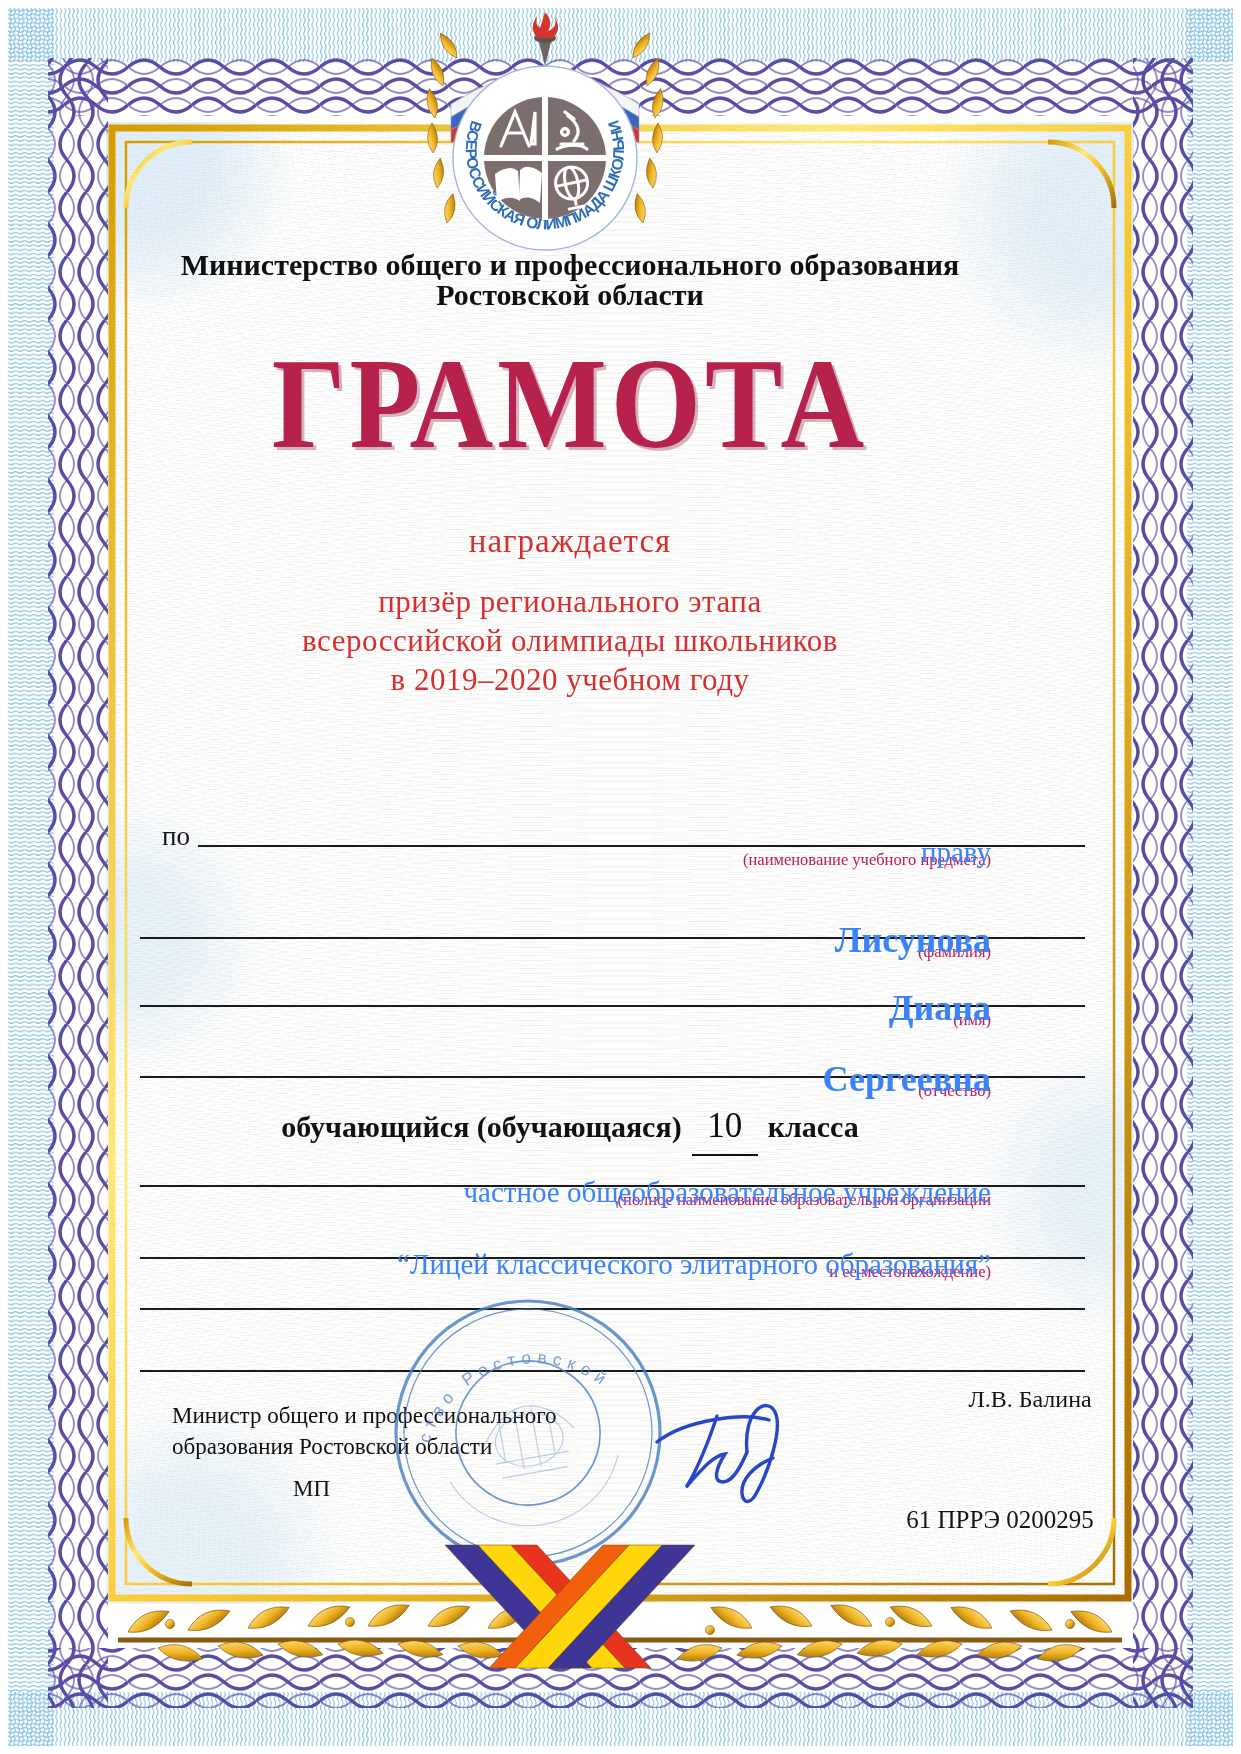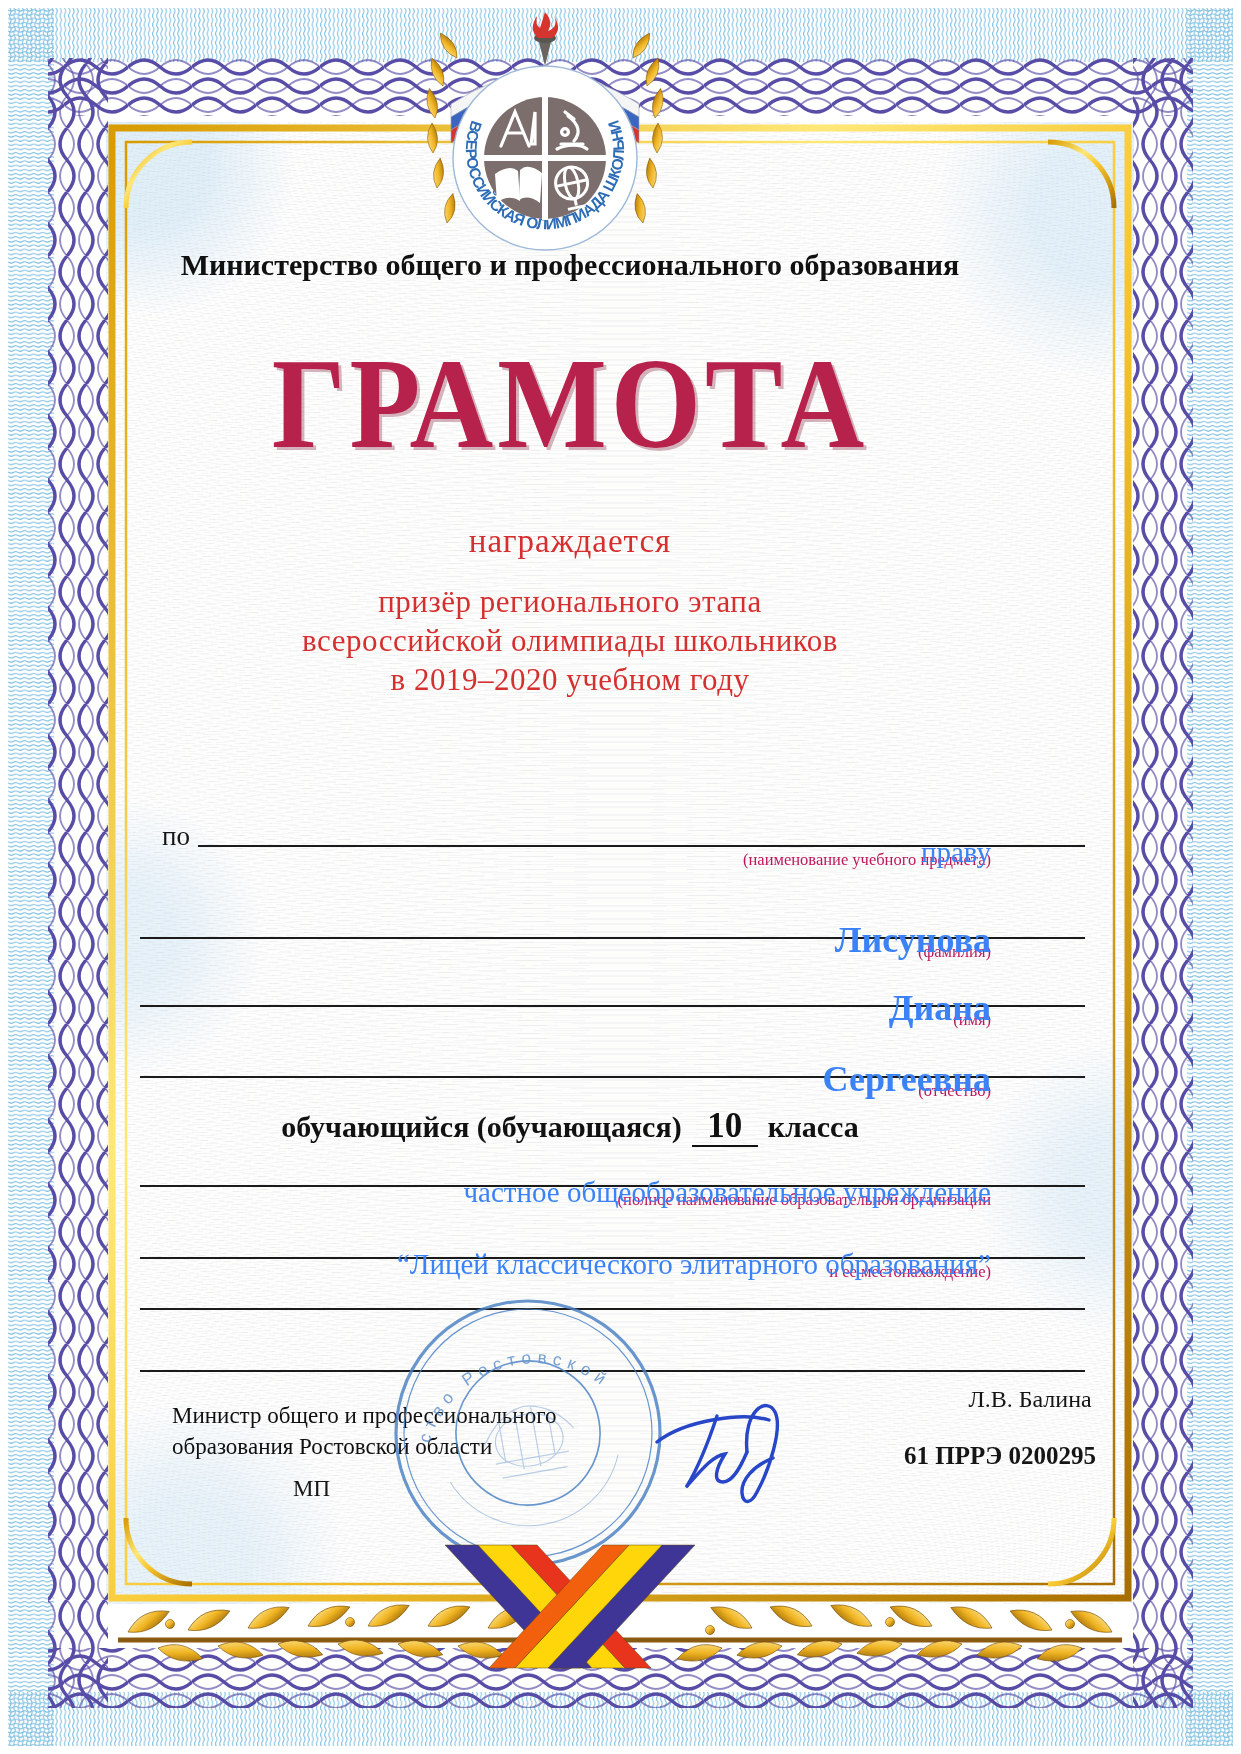--- a/index.html
+++ b/index.html
@@ -29,25 +29,25 @@
   .field-row{position:absolute;left:140px;width:945px;}
   .field-line{height:0;border-bottom:2px solid #1b1b1b;}
   .field-value{position:absolute;left:0;right:0;bottom:1px;text-align:right;padding-right:94px;
     font-size:29px;color:#3b82f6;white-space:nowrap;}
   .field-value.bold{font-weight:bold;font-size:36px;}
   .field-caption{text-align:right;padding-right:94px;font-size:16.5px;color:#be185d;margin-top:3px;}
   .subject-prefix{position:absolute;left:22px;bottom:18px;font-size:27px;}
   .subject-row .field-line{margin-left:58px;}
   .grade-line{left:50px;top:1108px;width:1040px;text-align:center;font-weight:bold;font-size:30px;color:#111;}
   .grade-box{display:inline-block;min-width:66px;border-bottom:2px solid #111;text-align:center;
-    font-weight:bold;font-size:35px;margin:0 10px;line-height:1;padding-bottom:2px;}
+    font-weight:normal;font-size:35px;margin:0 10px;line-height:1;padding-bottom:11px;}
   .minister{left:172px;top:1400px;width:420px;font-size:23px;line-height:31px;color:#0f0f0f;}
   .mp{left:293px;top:1476px;width:60px;font-size:23px;}
   .signer{left:935px;top:1386px;width:190px;text-align:center;font-size:24px;}
-  .serial{left:865px;top:1442px;width:270px;text-align:center;font-size:25px;font-weight:bold;}
+  .serial{left:865px;top:1506px;width:270px;text-align:center;font-size:25px;font-weight:normal;}
   .stamp{left:383px;top:1288px;opacity:.82;}
   .sig{left:645px;top:1392px;}
 </style>
 </head>
 <body>
 
 <div class="page">
 
   <div class="abs inner-bg"></div>
 
@@ -181,20 +181,21 @@
         <ellipse cx="27" cy="25" rx="6.5" ry="16"></ellipse>
         <path d="M11,25 h32"></path>
           <path d="M27,41 v7"></path>
           <path d="M18,50 h18"></path>
       </g>
     </g>
   </svg>
 
   <div class="abs ministry">
     <div>Министерство общего и профессионального образования</div>
+    <div>Ростовской области</div>
   </div>
 
   <div class="abs title">ГРАМОТА</div>
 
   <div class="abs awarded red">награждается</div>
   <div class="abs award-lines red">
     <div>призёр регионального этапа</div>
     <div>всероссийской олимпиады школьников</div>
     <div>в 2019–2020 учебном году</div>
   </div>

